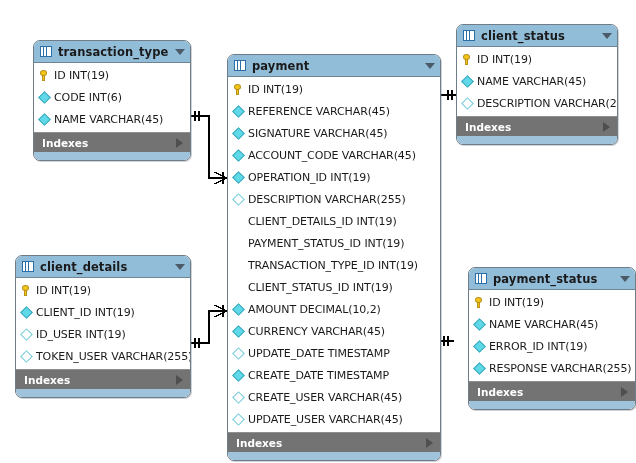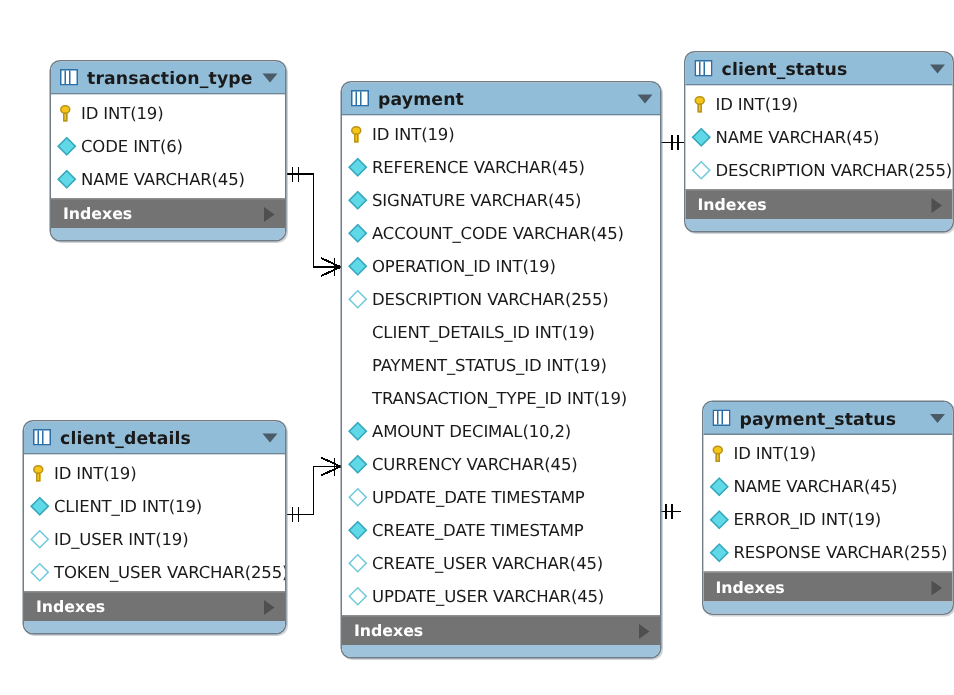--- a/index.html
+++ b/index.html
@@ -224,20 +224,24 @@
         </div>
         <div class="col-row">
           <span class="col-ic"></span>
           <span class="col-name">PAYMENT_STATUS_ID INT(19)</span>
         </div>
         <div class="col-row">
           <span class="col-ic"></span>
           <span class="col-name">TRANSACTION_TYPE_ID INT(19)</span>
         </div>
         <div class="col-row">
+          <span class="col-ic"></span>
+          <span class="col-name">CLIENT_STATUS_ID INT(19)</span>
+        </div>
+        <div class="col-row">
           <span class="col-ic">
             <span class="dia filled"></span>
           </span>
           <span class="col-name">AMOUNT DECIMAL(10,2)</span>
         </div>
         <div class="col-row">
           <span class="col-ic">
             <span class="dia filled"></span>
           </span>
           <span class="col-name">CURRENCY VARCHAR(45)</span>
@@ -266,21 +270,21 @@
           </span>
           <span class="col-name">UPDATE_USER VARCHAR(45)</span>
         </div>
       </div>
       <div class="tbl-footer">
         <span class="lbl">Indexes</span>
         <span class="tri-right"></span>
       </div>
       <div class="tbl-base"></div>
     </div>
-    <div class="table-box" style="left: 456px; top: 34px; width: 180px;">
+    <div class="table-box" style="left: 456px; top: 24px; width: 162px;">
       <div class="tbl-header">
         <span class="tbl-icon"></span>
         <span class="tbl-title">client_status</span>
         <span class="caret"></span>
       </div>
       <div class="cols">
         <div class="col-row">
           <span class="col-ic">
             <span class="key-ic"></span>
           </span>
@@ -298,21 +302,21 @@
           </span>
           <span class="col-name">DESCRIPTION VARCHAR(255)</span>
         </div>
       </div>
       <div class="tbl-footer">
         <span class="lbl">Indexes</span>
         <span class="tri-right"></span>
       </div>
       <div class="tbl-base"></div>
     </div>
-    <div class="table-box" style="left: 15px; top: 280px; width: 176px;">
+    <div class="table-box" style="left: 15px; top: 255px; width: 176px;">
       <div class="tbl-header">
         <span class="tbl-icon"></span>
         <span class="tbl-title">client_details</span>
         <span class="caret"></span>
       </div>
       <div class="cols">
         <div class="col-row">
           <span class="col-ic">
             <span class="key-ic"></span>
           </span>

